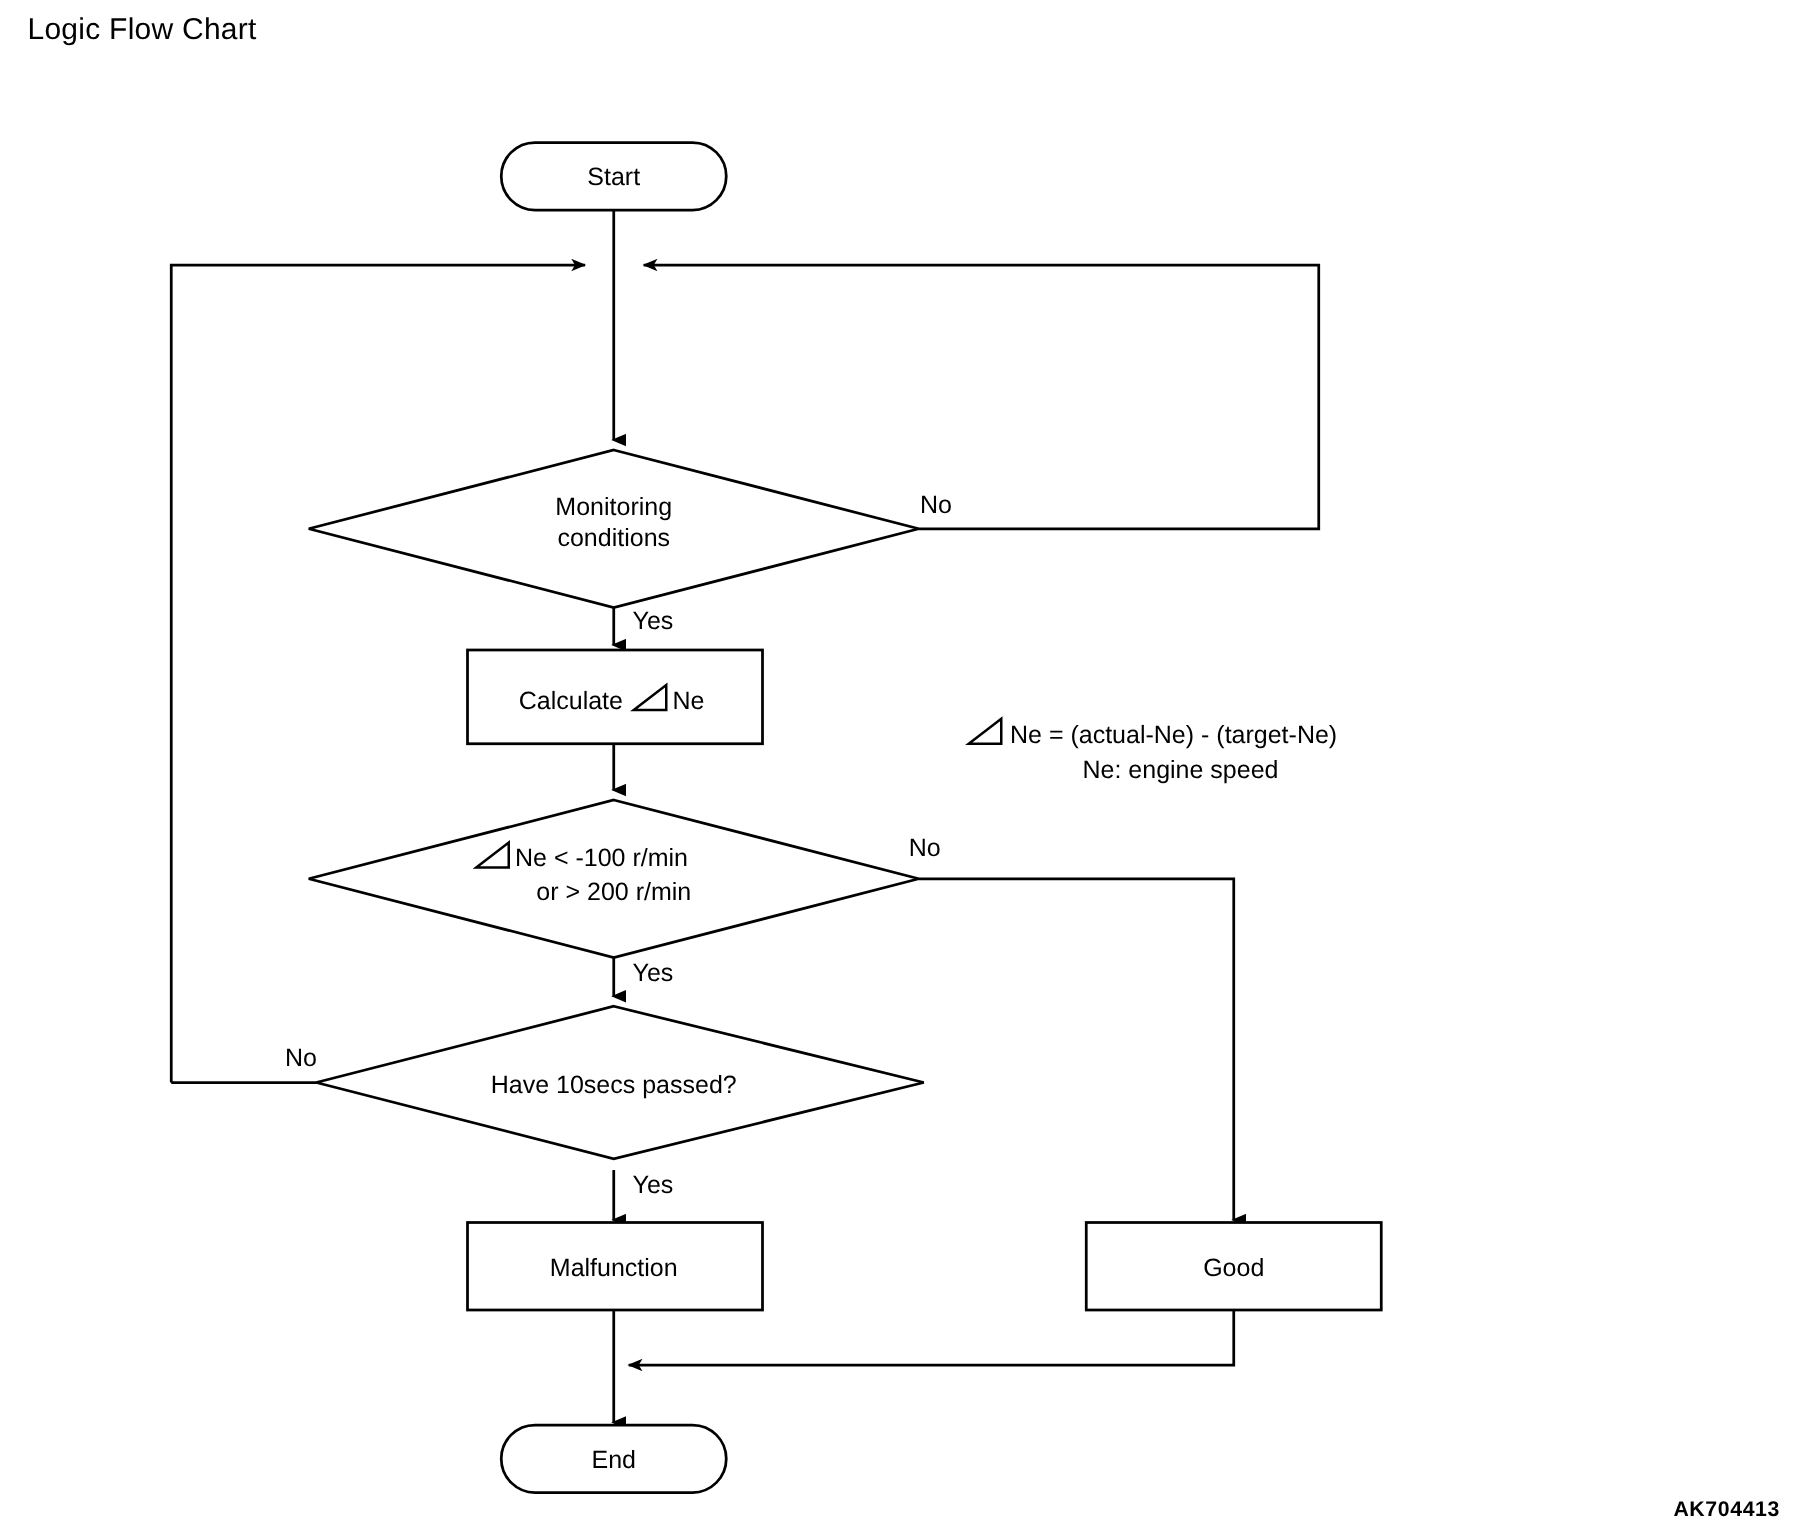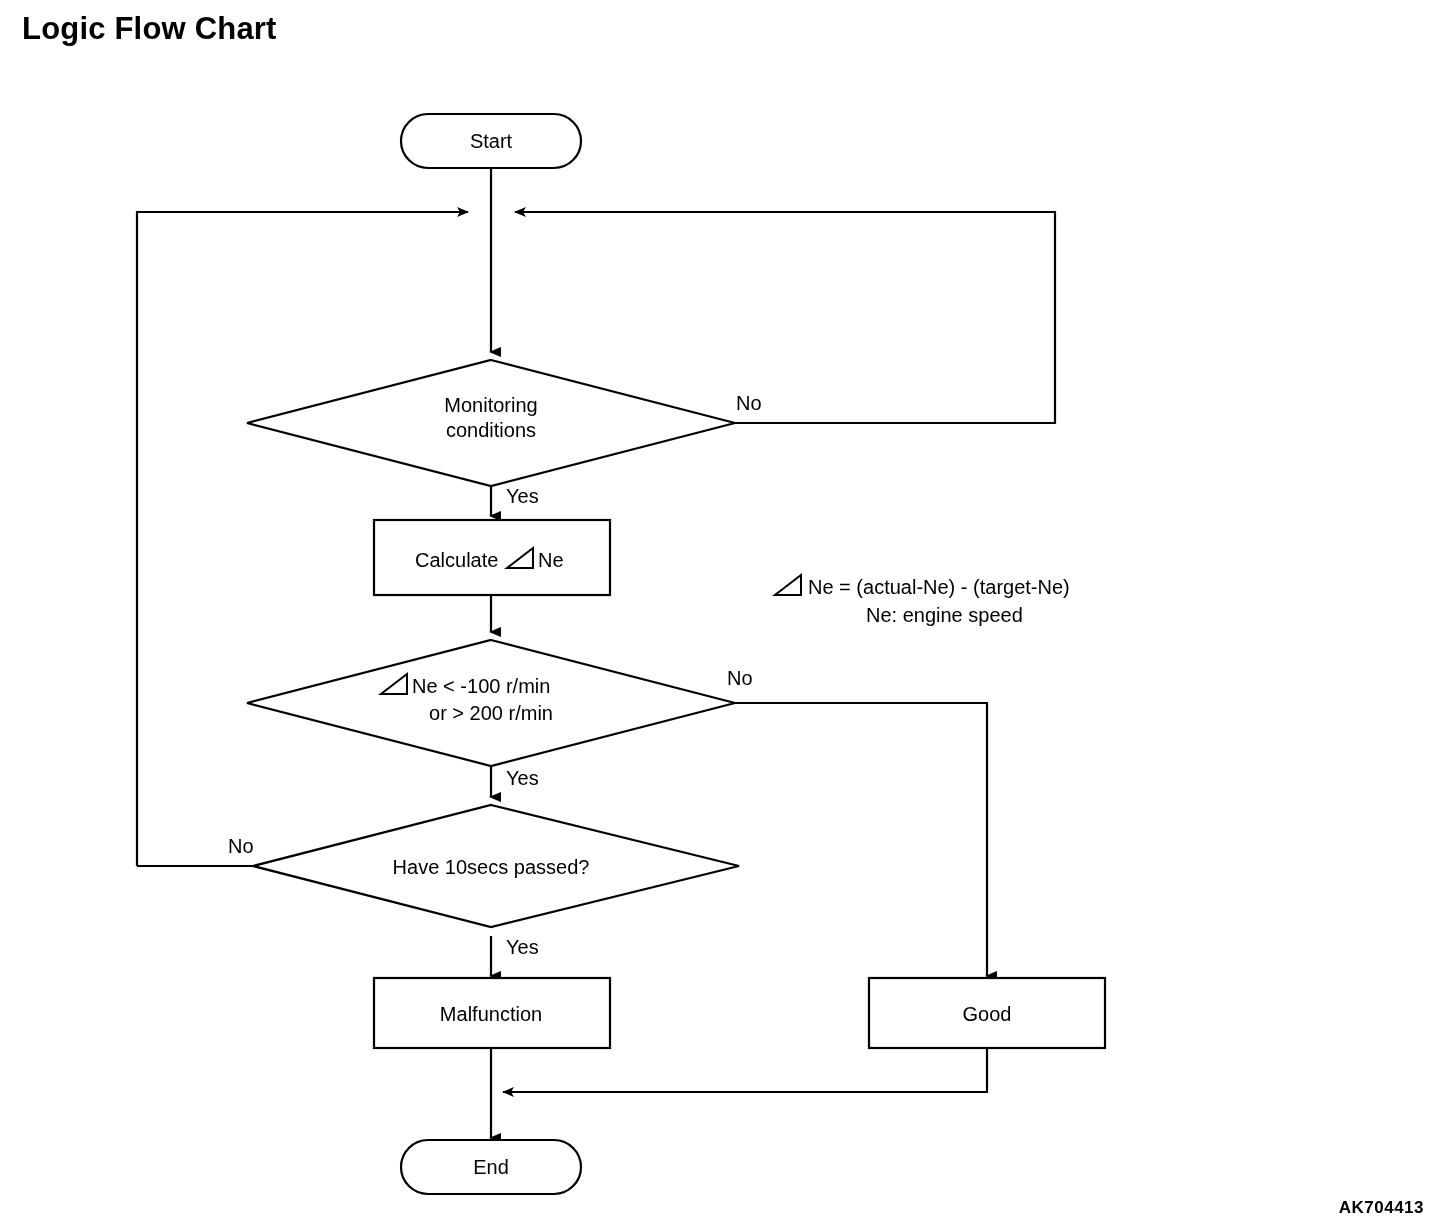--- a/index.html
+++ b/index.html
@@ -13,22 +13,22 @@
     height: 1228px;
     position: relative;
     font-family: "Liberation Sans", sans-serif;
     color: #000000;
     overflow: hidden;
   }
   #page-title {
     position: absolute;
     left: 22px;
     top: 10px;
-    font-size: 31px;
-    font-weight: bold;
+    font-size: 24px;
+    font-weight: normal;
     letter-spacing: 0.2px;
     line-height: 1.2;
     text-align: center;
   }
   #figure-id {
     position: absolute;
     right: 16px;
     bottom: 10px;
     font-size: 17px;
     font-weight: bold;

